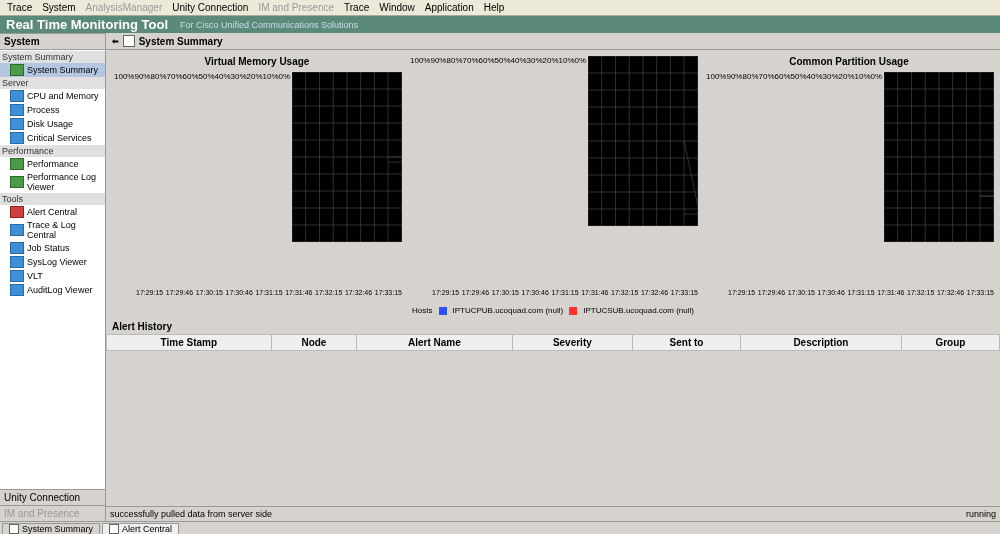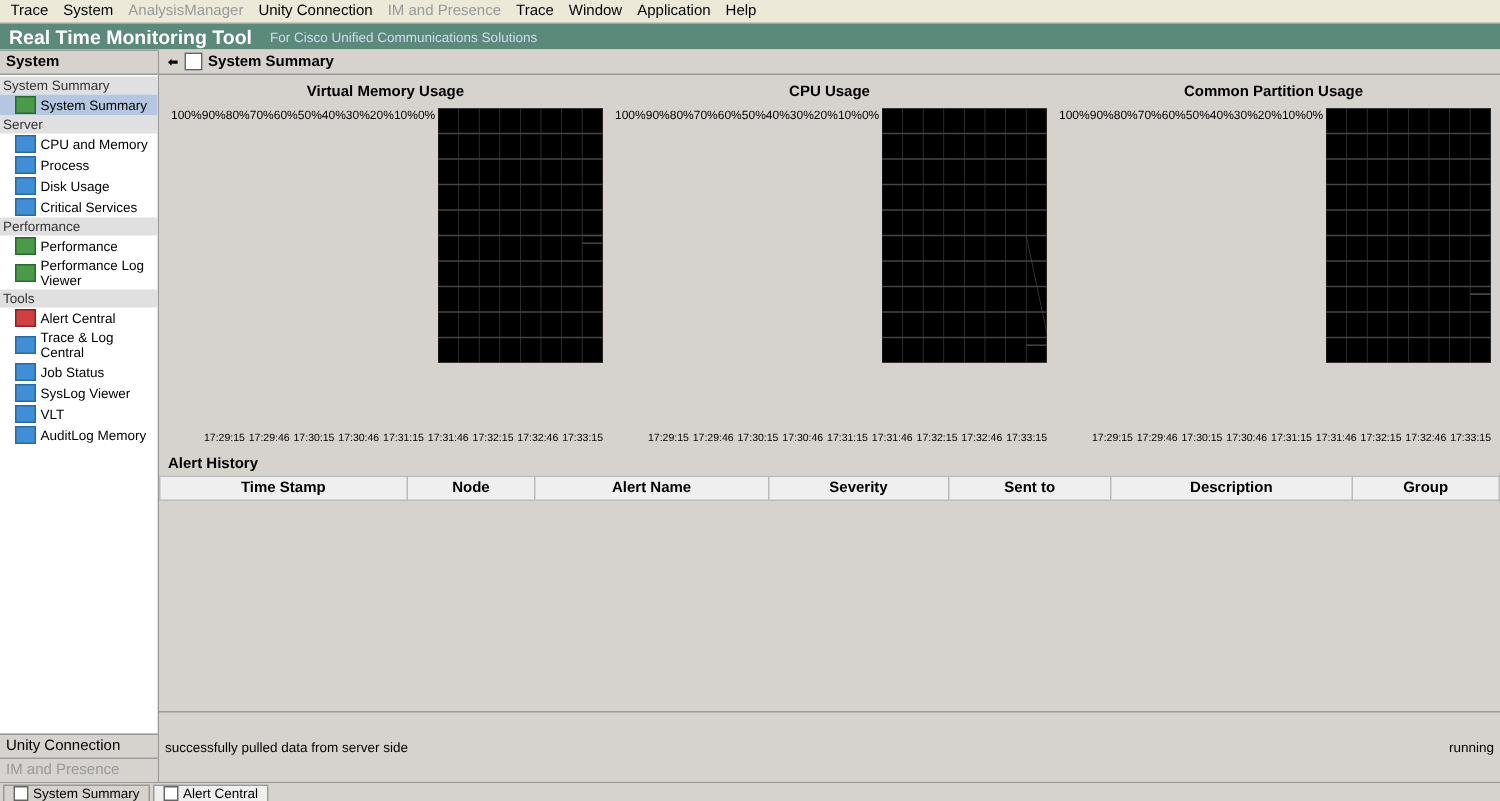--- a/index.html
+++ b/index.html
@@ -29,21 +29,21 @@
 .chart-area{flex:1;display:flex}
 .yax{display:flex;flex-direction:row;justify-content:space-between;font-size:8px;color:#000;text-align:right;padding:0 2px;height:170px}
 .plot{flex:1;background:#000;height:170px;position:relative}
 .xax{display:flex;justify-content:space-between;font-size:7px;color:#000;padding:2px 0 0 24px}
 .legend{text-align:center;font-size:8px;padding:4px;display:flex;justify-content:center;gap:6px;align-items:center}
 .sw{width:8px;height:8px;display:inline-block}
 .alert-hdr{font-weight:bold;padding:2px 6px;font-size:10px}
 .atable{width:100%;border-collapse:collapse;background:#efefef}
 .atable th{background:#efefef;border:1px solid #bbb;font-weight:bold;font-size:10px;padding:2px 4px}
 .abody{flex:1;background:#d6d3ce}
-.status{background:#d6d3ce;border-top:1px solid #999;padding:18px 4px;font-size:9px;display:flex;justify-content:space-between}
+.status{background:#d6d3ce;border-top:1px solid #999;padding:2px 4px;font-size:9px;display:flex;justify-content:space-between}
 .tabbar{background:#d6d3ce;height:14px;display:flex;align-items:center;font-size:9px;padding:0 2px;border-top:1px solid #999;gap:2px}
 .tab{background:#efefef;border:1px solid #999;padding:0px 6px;display:flex;align-items:center;gap:3px}
 .tab.sel{background:#d6d3ce}
 svg line{stroke:#444;stroke-width:1}
 svg .gridv{stroke:#444}
 svg .gridh{stroke:#444}
 </style>
 </head>
 <body>
 
@@ -113,21 +113,21 @@
         <div class="tree-item">
           <span class="ic "></span>
           <span>SysLog Viewer</span>
         </div>
         <div class="tree-item">
           <span class="ic "></span>
           <span>VLT</span>
         </div>
         <div class="tree-item">
           <span class="ic "></span>
-          <span>AuditLog Memory</span>
+          <span>AuditLog Viewer</span>
         </div>
       </div>
     <div class="side-foot">Unity Connection</div>
     <div class="side-foot dim">IM and Presence</div>
   </div>
   <div class="content">
     <div class="panel-hdr">
       <span style="font-size:8px">⬅</span>
       <span style="width:10px;height:10px;border:1px solid #666;background:#fff;display:inline-block"></span>
       <span>System Summary</span>
@@ -180,21 +180,20 @@
             <div>17:30:15</div>
             <div>17:30:46</div>
             <div>17:31:15</div>
             <div>17:31:46</div>
             <div>17:32:15</div>
             <div>17:32:46</div>
             <div>17:33:15</div>
           </div>
         </div>
         <div class="chart-box">
-          <div class="chart-title">CPU Usage</div>
           <div class="chart-area">
             <div class="yax">
               <div>100%</div>
               <div>90%</div>
               <div>80%</div>
               <div>70%</div>
               <div>60%</div>
               <div>50%</div>
               <div>40%</div>
               <div>30%</div>
@@ -286,20 +285,27 @@
             <div>17:30:15</div>
             <div>17:30:46</div>
             <div>17:31:15</div>
             <div>17:31:46</div>
             <div>17:32:15</div>
             <div>17:32:46</div>
             <div>17:33:15</div>
           </div>
         </div>
       </div>
+    <div class="legend" id="legend">
+        <span>Hosts</span>
+        <span class="sw" style="background: rgb(48, 80, 255);"></span>
+        <span>IPTUCPUB.ucoquad.com (null)</span>
+        <span class="sw" style="background: rgb(255, 48, 48);"></span>
+        <span>IPTUCSUB.ucoquad.com (null)</span>
+      </div>
     <div class="alert-hdr">Alert History</div>
     <table class="atable">
         <thead>
           <tr id="ahdr">
             <th>Time Stamp</th>
             <th>Node</th>
             <th>Alert Name</th>
             <th>Severity</th>
             <th>Sent to</th>
             <th>Description</th>

